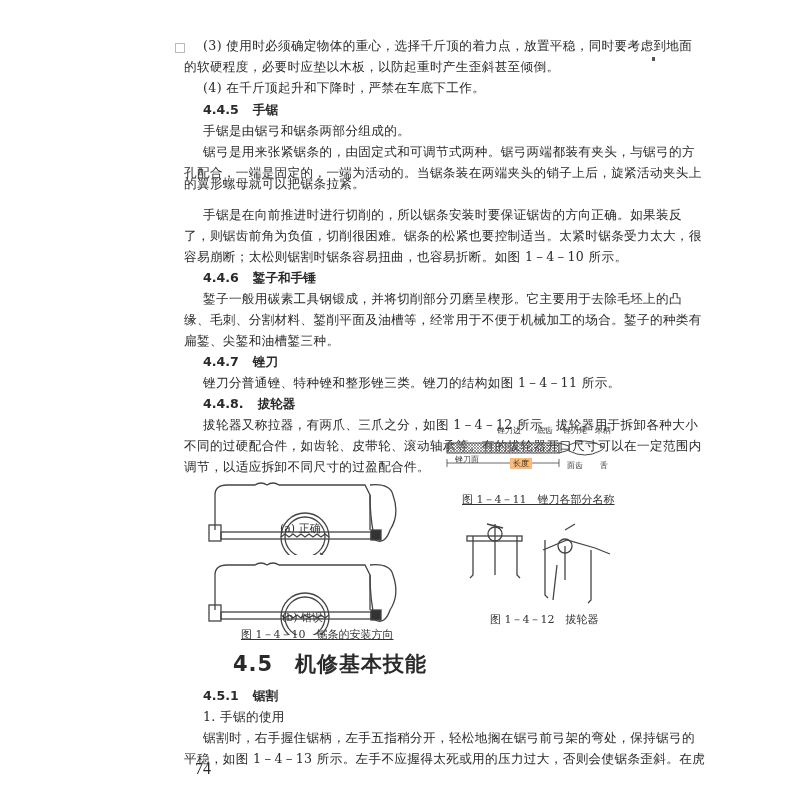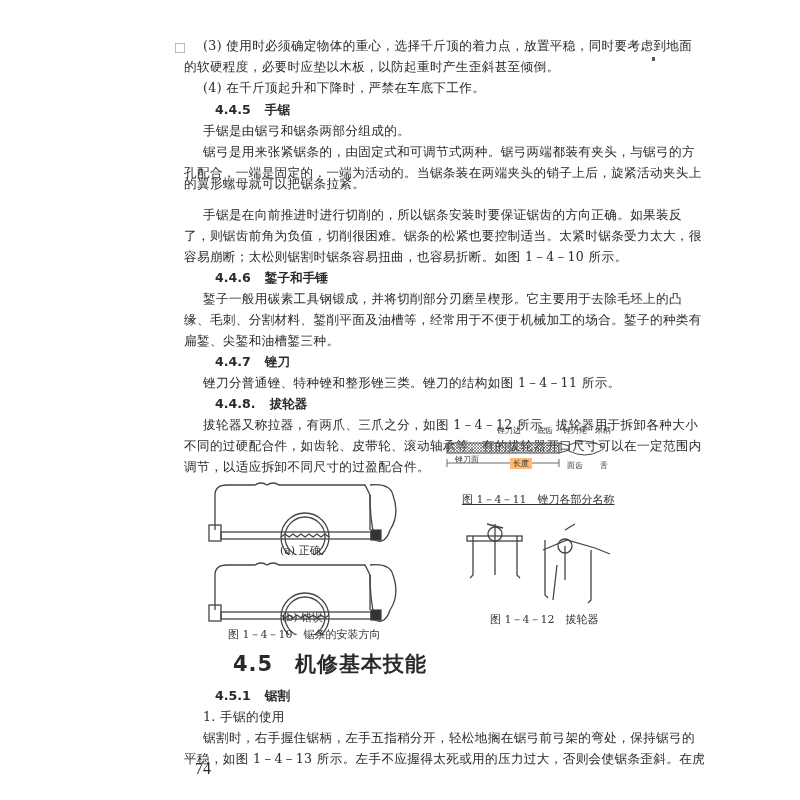--- a/index.html
+++ b/index.html
@@ -2,21 +2,21 @@
 <html><head>
 <meta charset="utf-8">
 <style>
   html, body { margin: 0; padding: 0; }
   body {
     width: 800px; height: 800px; background: #ffffff; position: relative; overflow: hidden;
     font-family: "DejaVu Serif", "Liberation Serif", serif; color: #2a2a2a;
   }
   .page { position: absolute; left: 0; top: 0; width: 800px; height: 800px; }
   .line { position: absolute; font-size: 12.6px; line-height: 16px; white-space: nowrap; letter-spacing: 0.35px; }
-  .h3 { position: absolute; font-size: 12.6px; font-weight: bold; white-space: nowrap; font-family: "DejaVu Sans", "Liberation Sans", sans-serif; margin-left: 12px; }
+  .h3 { position: absolute; font-size: 12.6px; font-weight: bold; white-space: nowrap; font-family: "DejaVu Sans", "Liberation Sans", sans-serif; }
   .h3 .num { margin-right: 14px; }
   .h2 { position: absolute; left: 0; width: 660px; text-align: center; top: 650px; font-size: 21px; font-weight: bold; font-family: "DejaVu Sans", "Liberation Sans", sans-serif; letter-spacing: 1px; }
   .h2 .num { margin-right: 22px; }
   .caption { position: absolute; font-size: 11px; white-space: nowrap; color: #333; }
   .label-sm { position: absolute; font-size: 8px; white-space: nowrap; color: #333; }
   .pagenum { position: absolute; left: 195px; top: 760px; font-size: 16px; font-family: "Liberation Serif", serif; }
   svg { position: absolute; }
   .marker { position: absolute; left: 175px; top: 43px; width: 8px; height: 8px; border: 1px solid #bbb; }
   .edge-mark { position: absolute; left: 652px; top: 57px; width: 3px; height: 4px; background: #555; }
 </style>
@@ -68,37 +68,37 @@
       <rect x="14" y="50" width="12" height="16"></rect>
       <rect x="26" y="57" width="150" height="7"></rect>
       <path d="M175 10 Q195 8 198 20 Q205 40 195 55 Q190 70 180 65 Q175 45 175 20"></path>
       <circle cx="110" cy="62" r="24"></circle>
       <circle cx="110" cy="62" r="20"></circle>
       <path d="M86 62 l4 -3 l4 3 l4 -3 l4 3 l4 -3 l4 3 l4 -3 l4 3 l4 -3 l4 3 l4 -3 l4 3"></path>
       <rect x="176" y="55" width="10" height="10" fill="#333"></rect>
       <path d="M125 78 l10 8"></path>
     </g>
   </svg>
-  <div class="caption" style="left:280px; top:543px;">(a) 正确</div>
+  <div class="caption" style="left:280px; top:521px;">(a) 正确</div>
 
   <svg style="left:195px; top:555px;" width="210" height="80" viewBox="0 0 210 80">
     <g fill="none" stroke="#444" stroke-width="1.3">
       <path d="M20 55 L20 20 Q20 10 32 10 L60 10 q6 -4 12 0 q6 -4 12 0 L170 10 L175 20 L175 55"></path>
       <rect x="14" y="50" width="12" height="16"></rect>
       <rect x="26" y="57" width="150" height="7"></rect>
       <path d="M175 10 Q195 8 198 20 Q205 40 195 55 Q190 70 180 65 Q175 45 175 20"></path>
       <circle cx="110" cy="62" r="24"></circle>
       <circle cx="110" cy="62" r="20"></circle>
       <path d="M86 60 l4 3 l4 -3 l4 3 l4 -3 l4 3 l4 -3 l4 3 l4 -3 l4 3 l4 -3 l4 3 l4 -3"></path>
       <rect x="176" y="55" width="10" height="10" fill="#333"></rect>
       <path d="M125 78 l10 8"></path>
     </g>
   </svg>
   <div class="caption" style="left:282px; top:610px;">(b) 错误</div>
-  <div class="caption" style="left:228px; top:627px;">图 1－4－10　锯条的安装方向</div>
+  <div class="caption" style="left:241px; top:627px;text-decoration:underline;">图 1－4－10　锯条的安装方向</div>
 
   <div class="label-sm" style="left:455px; top:425px;margin-top:29px;">锉刀面</div>
   <div class="label-sm" style="left:497px; top:425px;">锉刀边</div>
   <div class="label-sm" style="left:537px; top:425px;">底齿</div>
   <div class="label-sm" style="left:563px; top:425px;">锉刀尾</div>
   <div class="label-sm" style="left:595px; top:425px;">木柄</div>
   <svg style="left:445px; top:433px;" width="170" height="40" viewBox="0 0 170 40">
     <defs>
       <pattern id="hatch" width="3" height="3" patternUnits="userSpaceOnUse">
         <path d="M0 0 L3 3 M3 0 L0 3" stroke="#555" stroke-width="0.6"></path>

